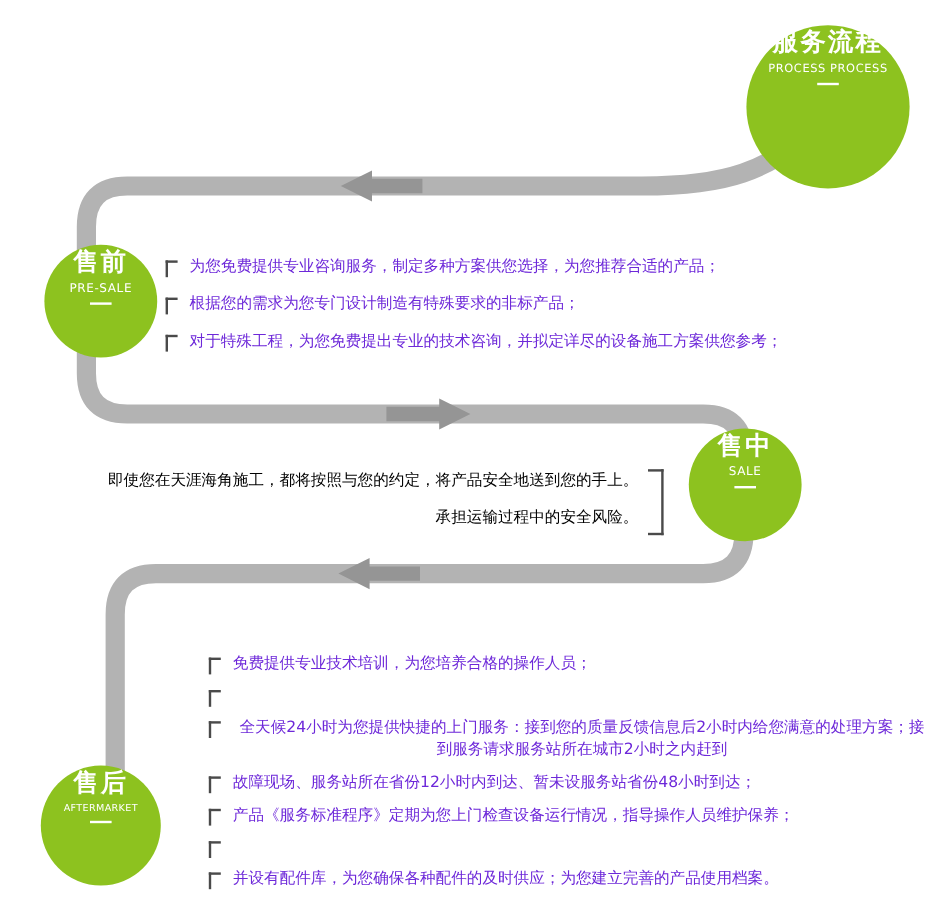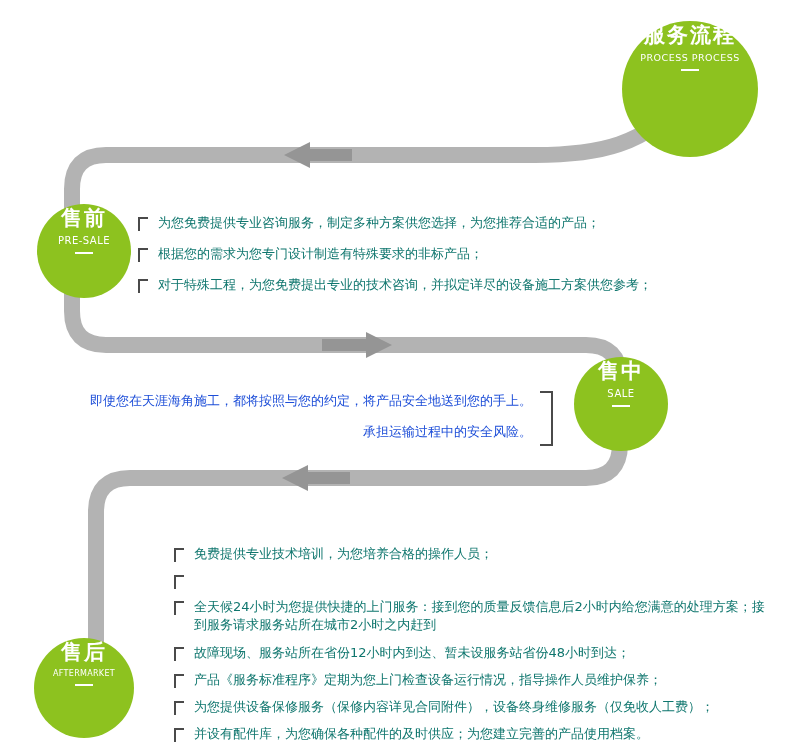--- a/index.html
+++ b/index.html
@@ -27,38 +27,38 @@
   .badge-top .en{font-size:9.5px;}
   .stage-presale{left:37px;top:204px;width:94px;height:94px;}
   .stage-sale{left:574px;top:357px;width:94px;height:94px;}
   .stage-aftersale{left:34px;top:638px;width:100px;height:100px;}
   .stage .zh{font-size:21px;}
   .stage .en{font-size:10px;}
   .stage-aftersale .en{font-size:8px;letter-spacing:0.3px;}
   .items{position:absolute;z-index:3;}
   .items .item{
     display:flex;align-items:flex-start;
-    font-size:13px;line-height:1.4;color:#0f766e;
+    font-size:13px;line-height:1.4;color:#6d28d9;text-align:center;
   }
   .presale-items{left:138px;top:214px;width:632px;}
   .presale-items .item{margin-bottom:13px;}
   .aftersale-items{left:138px;top:545px;width:638px;}
   .aftersale-items .item{margin-bottom:9px;padding-left:36px;}
   .marker{
     flex:none;
     width:8px;height:12px;
     border-left:2px solid #4a4a4a;
     border-top:2px solid #4a4a4a;
     margin:3px 10px 0 0;
   }
   .sale-block{
     position:absolute;z-index:3;
     left:40px;top:392px;width:492px;
     text-align:right;
-    font-size:13px;line-height:1.45;color:#1d4ed8;
+    font-size:13px;line-height:1.45;color:#000000;
   }
   .sale-block .sale-line{margin-bottom:12px;}
   .sale-bracket{
     position:absolute;z-index:3;
     left:540px;top:391px;width:11px;height:51px;
     border-top:2px solid #4a4a4a;
     border-right:2px solid #4a4a4a;
     border-bottom:2px solid #4a4a4a;
   }
 </style>
@@ -134,21 +134,20 @@
     <div class="item">
       <span class="marker"></span>
       <span class="item-text">故障现场、服务站所在省份12小时内到达、暂未设服务站省份48小时到达；</span>
     </div>
     <div class="item">
       <span class="marker"></span>
       <span class="item-text">产品《服务标准程序》定期为您上门检查设备运行情况，指导操作人员维护保养；</span>
     </div>
     <div class="item">
       <span class="marker"></span>
-      <span class="item-text">为您提供设备保修服务（保修内容详见合同附件），设备终身维修服务（仅免收人工费）；</span>
     </div>
     <div class="item">
       <span class="marker"></span>
       <span class="item-text">并设有配件库，为您确保各种配件的及时供应；为您建立完善的产品使用档案。</span>
     </div>
   </div>
 
 </div>
 
 </body></html>

